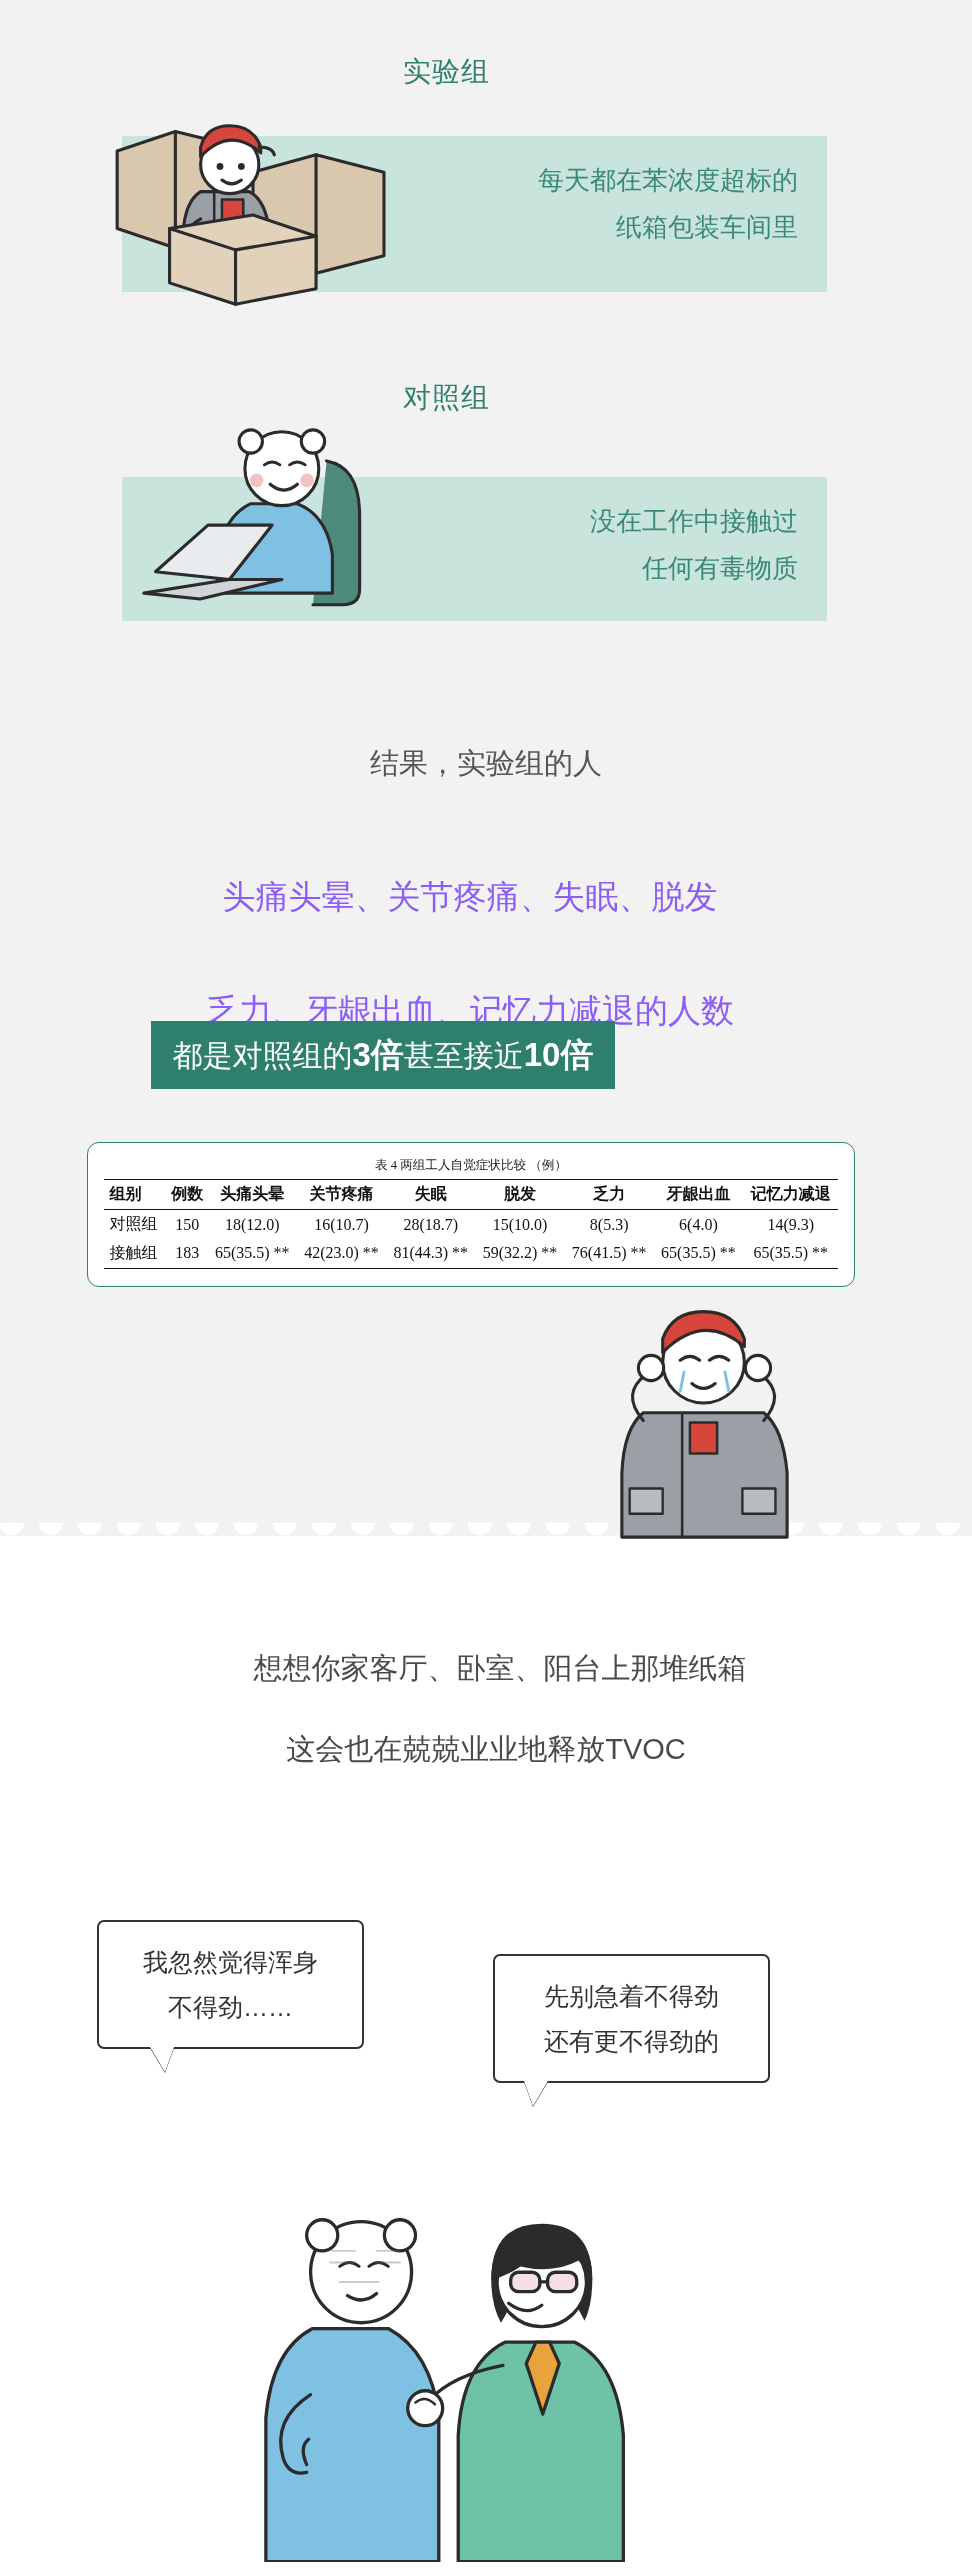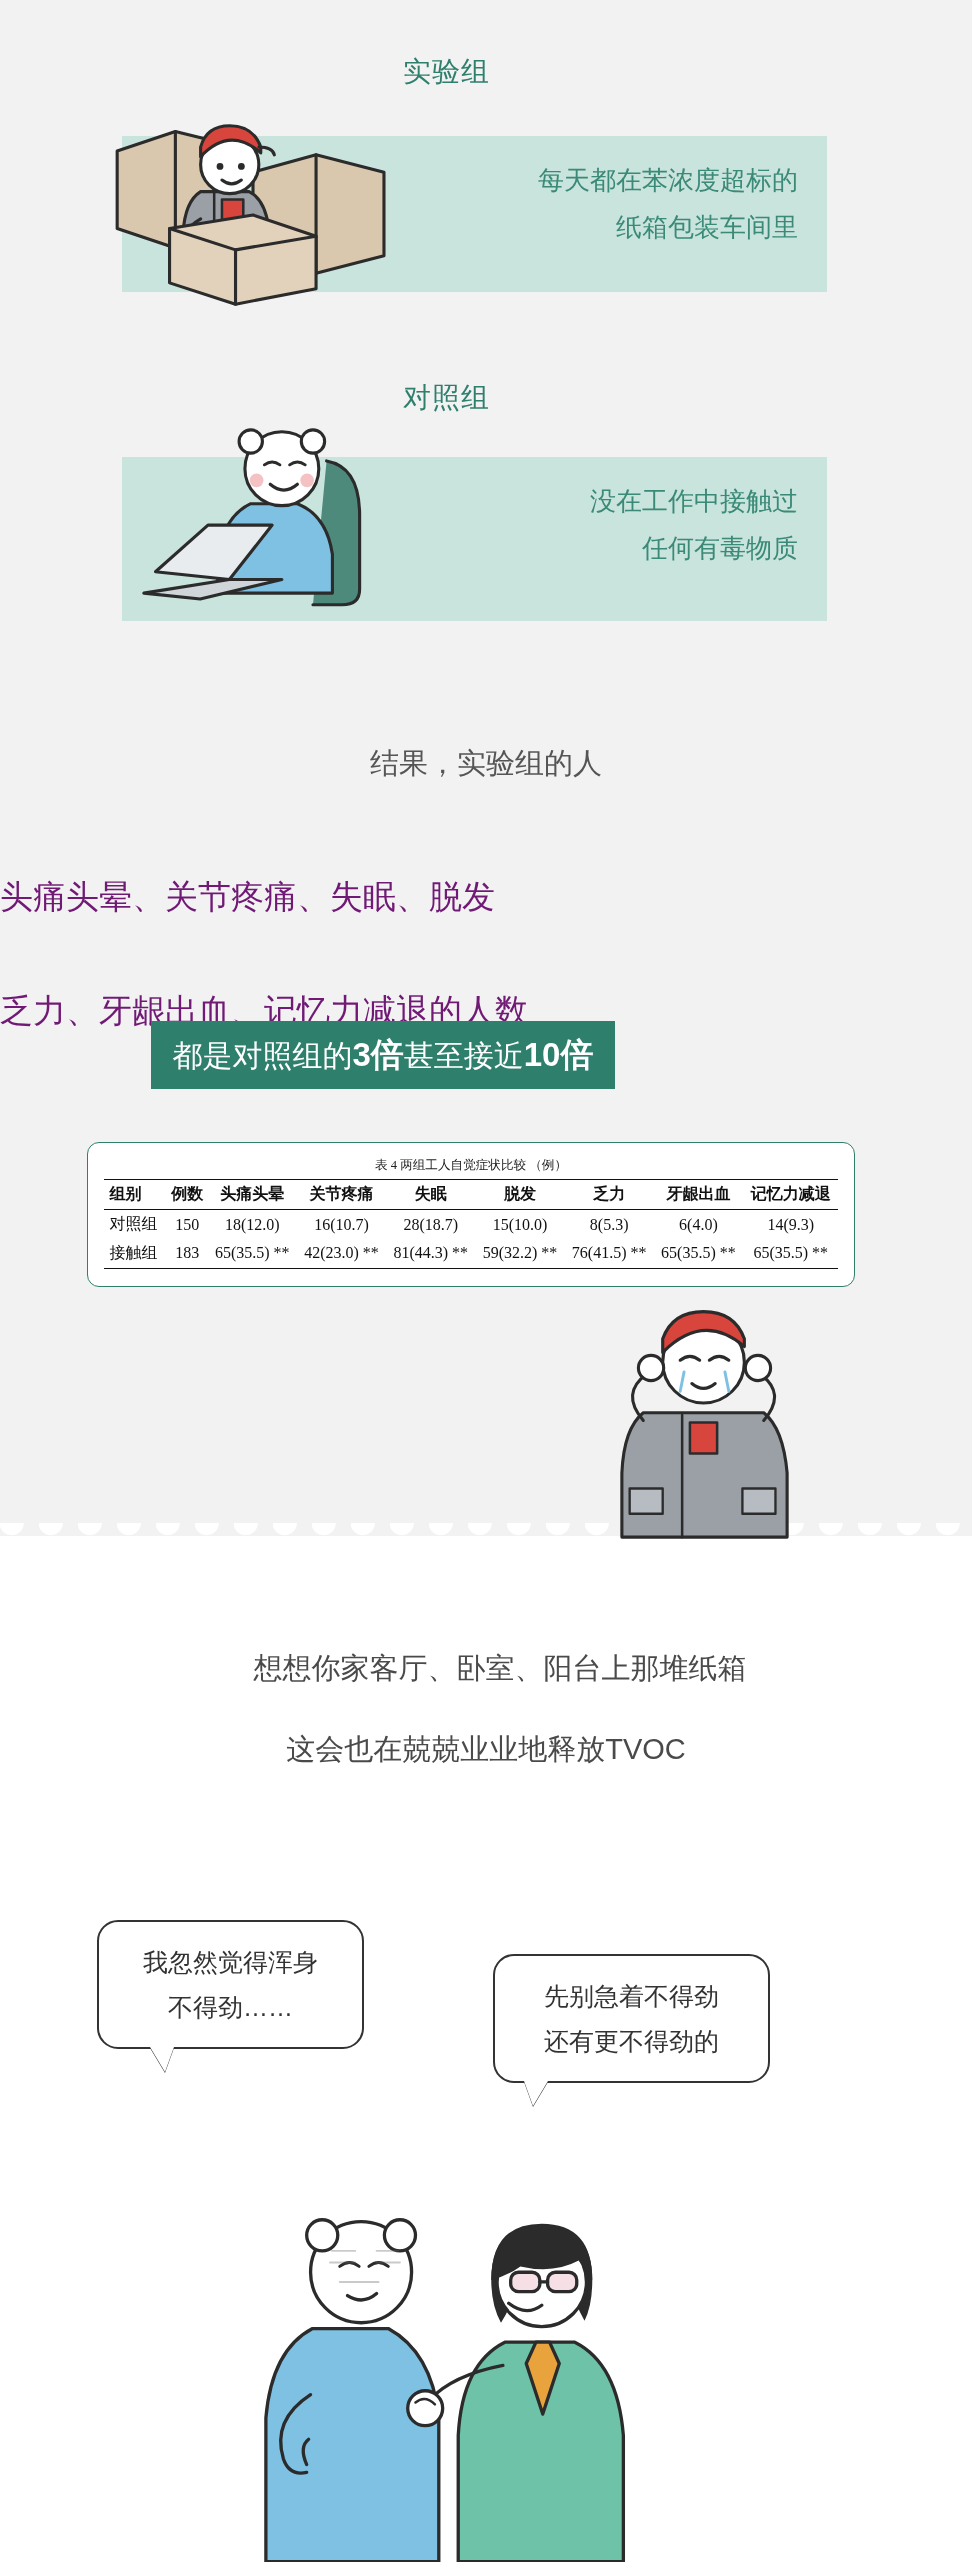--- a/index.html
+++ b/index.html
@@ -54,22 +54,22 @@
 
   
   .center-line {
     position: absolute;
     width: 972px;
     text-align: center;
     color: #4f4f4f;
   }
   .result-line { font-size: 29px; color: #555; }
   .symptom {
-    position: absolute; width: 940px; 
-    font-size: 33px; line-height: 54px; color: #701a75;
+    position: absolute; width: 940px; text-align: center;
+    font-size: 33px; line-height: 54px; color: #8b5cf6;
   }
   .highlight-bar {
     position: absolute;
     background: #2f7f6d;
     color: #ffffff;
     font-size: 30px;
     padding: 11.7px 21.4px;
     white-space: nowrap;
   }
   .highlight-bar b { font-size: 33px; }
@@ -107,21 +107,21 @@
   
   .bottom-text {
     position: absolute; width: 972px; text-align: center;
     font-size: 29px; line-height: 60px; color: #4a4a4a;
   }
 
   
   .bubble {
     position: absolute;
     border: 2.4px solid #333;
-    border-radius: 21px;
+    border-radius: 7px;
     background: #ffffff;
     color: #333;
     font-size: 25px;
     line-height: 45px;
     text-align: center;
     padding: 17.5px 21.4px;
   }
   .bubble .tail {
     position: absolute;
     width: 0; height: 0;
@@ -180,21 +180,21 @@
 
         <path d="M64 150 L150 136 L215 158 L215 212 L132 228 L64 206 Z" fill="#e2d2bb"></path>
         <path d="M64 150 L132 172 L215 158"></path>
         <path d="M132 172 L132 228"></path>
       </g>
     </svg>
   </div>
 
   <div class="grp-title" style="left:403px; top:379px;">对照组</div>
 
-  <div class="mint-box" style="left:122px; top:457px; width:705px; height:164px;">
+  <div class="mint-box" style="left:122px; top:477px; width:705px; height:144px;">
     <div>没在工作中接触过</div>
     <div>任何有毒物质</div>
   </div>
 
   <div class="illus" style="left:136px; top:389px; width:282px; height:243px;">
     <svg viewBox="0 0 290 250" width="282" height="243" aria-hidden="true">
       <g fill="none" stroke="#2b2b2b" stroke-width="3.2" stroke-linejoin="round" stroke-linecap="round">
 
         <path d="M196 74 q34 6 34 56 l0 76 q0 16 -18 16 l-30 0" fill="#4e8a7c"></path>
 

